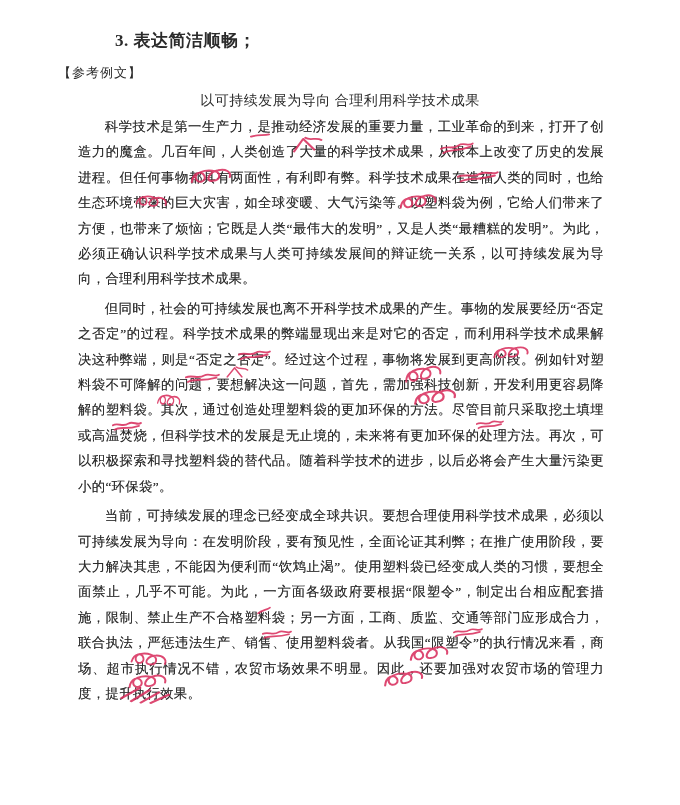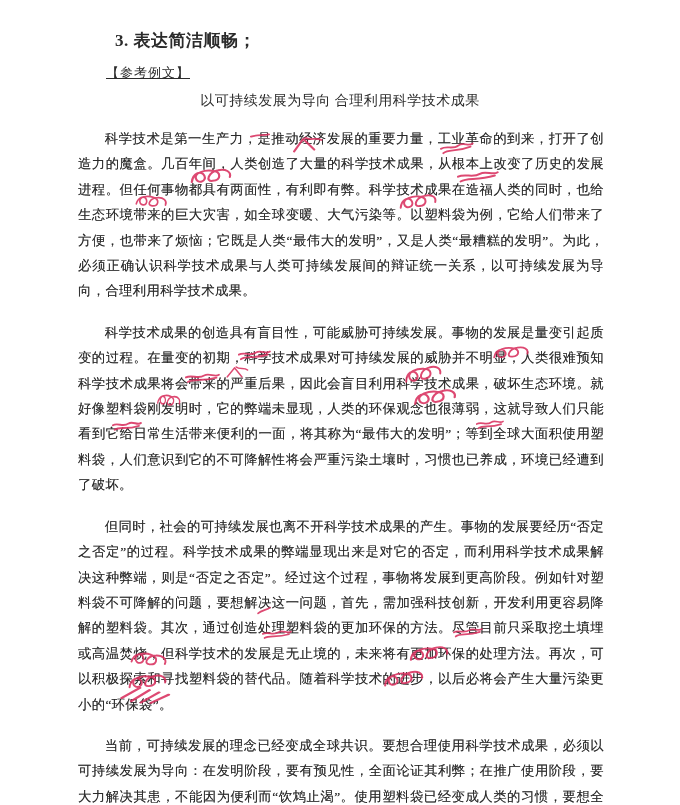--- a/index.html
+++ b/index.html
@@ -13,43 +13,42 @@
   }
   .page { position: absolute; inset: 0; }
   .requirements {
     margin: 34px 0 0 115px;
     font-size: 17px;
     font-weight: bold;
     letter-spacing: 0.5px;
   }
   .requirements p { margin: 0 0 16px 0; line-height: 14px; }
   .ref-label {
-    margin: 0 0 0 106px;
+    margin: 0 0 0 58px;
     font-size: 13px;
     font-weight: normal;
     letter-spacing: 1px;
-    text-decoration: underline;
   }
   .essay-title {
     text-align: center;
     font-size: 14px;
     font-weight: normal;
     margin: 10px 0 4px 0;
     letter-spacing: 0.5px;
   }
   .essay {
     margin: 0 76px 0 78px;
     font-size: 13.4px;
     line-height: 25.4px;
     text-align: justify;
     text-justify: inter-ideograph;
     letter-spacing: 0.3px;
     text-shadow: 0 0 0.4px rgba(40,40,40,0.55); 
   }
-  .essay p { margin: 16px 0 4px 0; text-indent: 2em; }
+  .essay p { margin: 4px 0 4px 0; text-indent: 2em; }
   .mark {
     position: absolute;
     pointer-events: none;
     opacity: 0.88;
   }
   .mark svg { display: block; width: 100%; height: 100%; overflow: visible; }
 </style>
 </head>
 <body>
 
@@ -58,21 +57,20 @@
   <div class="requirements">
     <p>3. 表达简洁顺畅；</p>
   </div>
 
   <p class="ref-label">【参考例文】</p>
 
   <h1 class="essay-title">以可持续发展为导向  合理利用科学技术成果</h1>
 
   <div class="essay" id="essay-body">
       <p>科学技术是第一生产力，是推动经济发展的重要力量，工业革命的到来，打开了创造力的魔盒。几百年间，人类创造了大量的科学技术成果，从根本上改变了历史的发展进程。但任何事物都具有两面性，有利即有弊。科学技术成果在造福人类的同时，也给生态环境带来的巨大灾害，如全球变暖、大气污染等。以塑料袋为例，它给人们带来了方便，也带来了烦恼；它既是人类“最伟大的发明”，又是人类“最糟糕的发明”。为此，必须正确认识科学技术成果与人类可持续发展间的辩证统一关系，以可持续发展为导向，合理利用科学技术成果。</p>
-      <p>科学技术成果的创造具有盲目性，可能威胁可持续发展。事物的发展是量变引起质变的过程。在量变的初期，科学技术成果对可持续发展的威胁并不明显，人类很难预知科学技术成果将会带来的严重后果，因此会盲目利用科学技术成果，破坏生态环境。就好像塑料袋刚发明时，它的弊端未显现，人类的环保观念也很薄弱，这就导致人们只能看到它给日常生活带来便利的一面，将其称为“最伟大的发明”；等到全球大面积使用塑料袋，人们意识到它的不可降解性将会严重污染土壤时，习惯也已养成，环境已经遭到了破坏。</p>
       <p>但同时，社会的可持续发展也离不开科学技术成果的产生。事物的发展要经历“否定之否定”的过程。科学技术成果的弊端显现出来是对它的否定，而利用科学技术成果解决这种弊端，则是“否定之否定”。经过这个过程，事物将发展到更高阶段。例如针对塑料袋不可降解的问题，要想解决这一问题，首先，需加强科技创新，开发利用更容易降解的塑料袋。其次，通过创造处理塑料袋的更加环保的方法。尽管目前只采取挖土填埋或高温焚烧，但科学技术的发展是无止境的，未来将有更加环保的处理方法。再次，可以积极探索和寻找塑料袋的替代品。随着科学技术的进步，以后必将会产生大量污染更小的“环保袋”。</p>
       <p>当前，可持续发展的理念已经变成全球共识。要想合理使用科学技术成果，必须以可持续发展为导向：在发明阶段，要有预见性，全面论证其利弊；在推广使用阶段，要大力解决其患，不能因为便利而“饮鸩止渴”。使用塑料袋已经变成人类的习惯，要想全面禁止，几乎不可能。为此，一方面各级政府要根据“限塑令”，制定出台相应配套措施，限制、禁止生产不合格塑料袋；另一方面，工商、质监、交通等部门应形成合力，联合执法，严惩违法生产、销售、使用塑料袋者。从我国“限塑令”的执行情况来看，商场、超市执行情况不错，农贸市场效果不明显。因此，还要加强对农贸市场的管理力度，提升执行效果。</p>
     </div>
 
   <div id="annotation-layer">
       <div class="mark" style="left: 249px; top: 131px; width: 22px; height: 9px; transform: rotate(4deg);">
         <svg viewBox="0 0 20 10" preserveAspectRatio="none">
           <path d="M2,7 C7,4 14,5 18,3" fill="none" stroke="#d9315f" stroke-width="2" stroke-linecap="round" stroke-linejoin="round"></path>
         </svg>
       </div>

